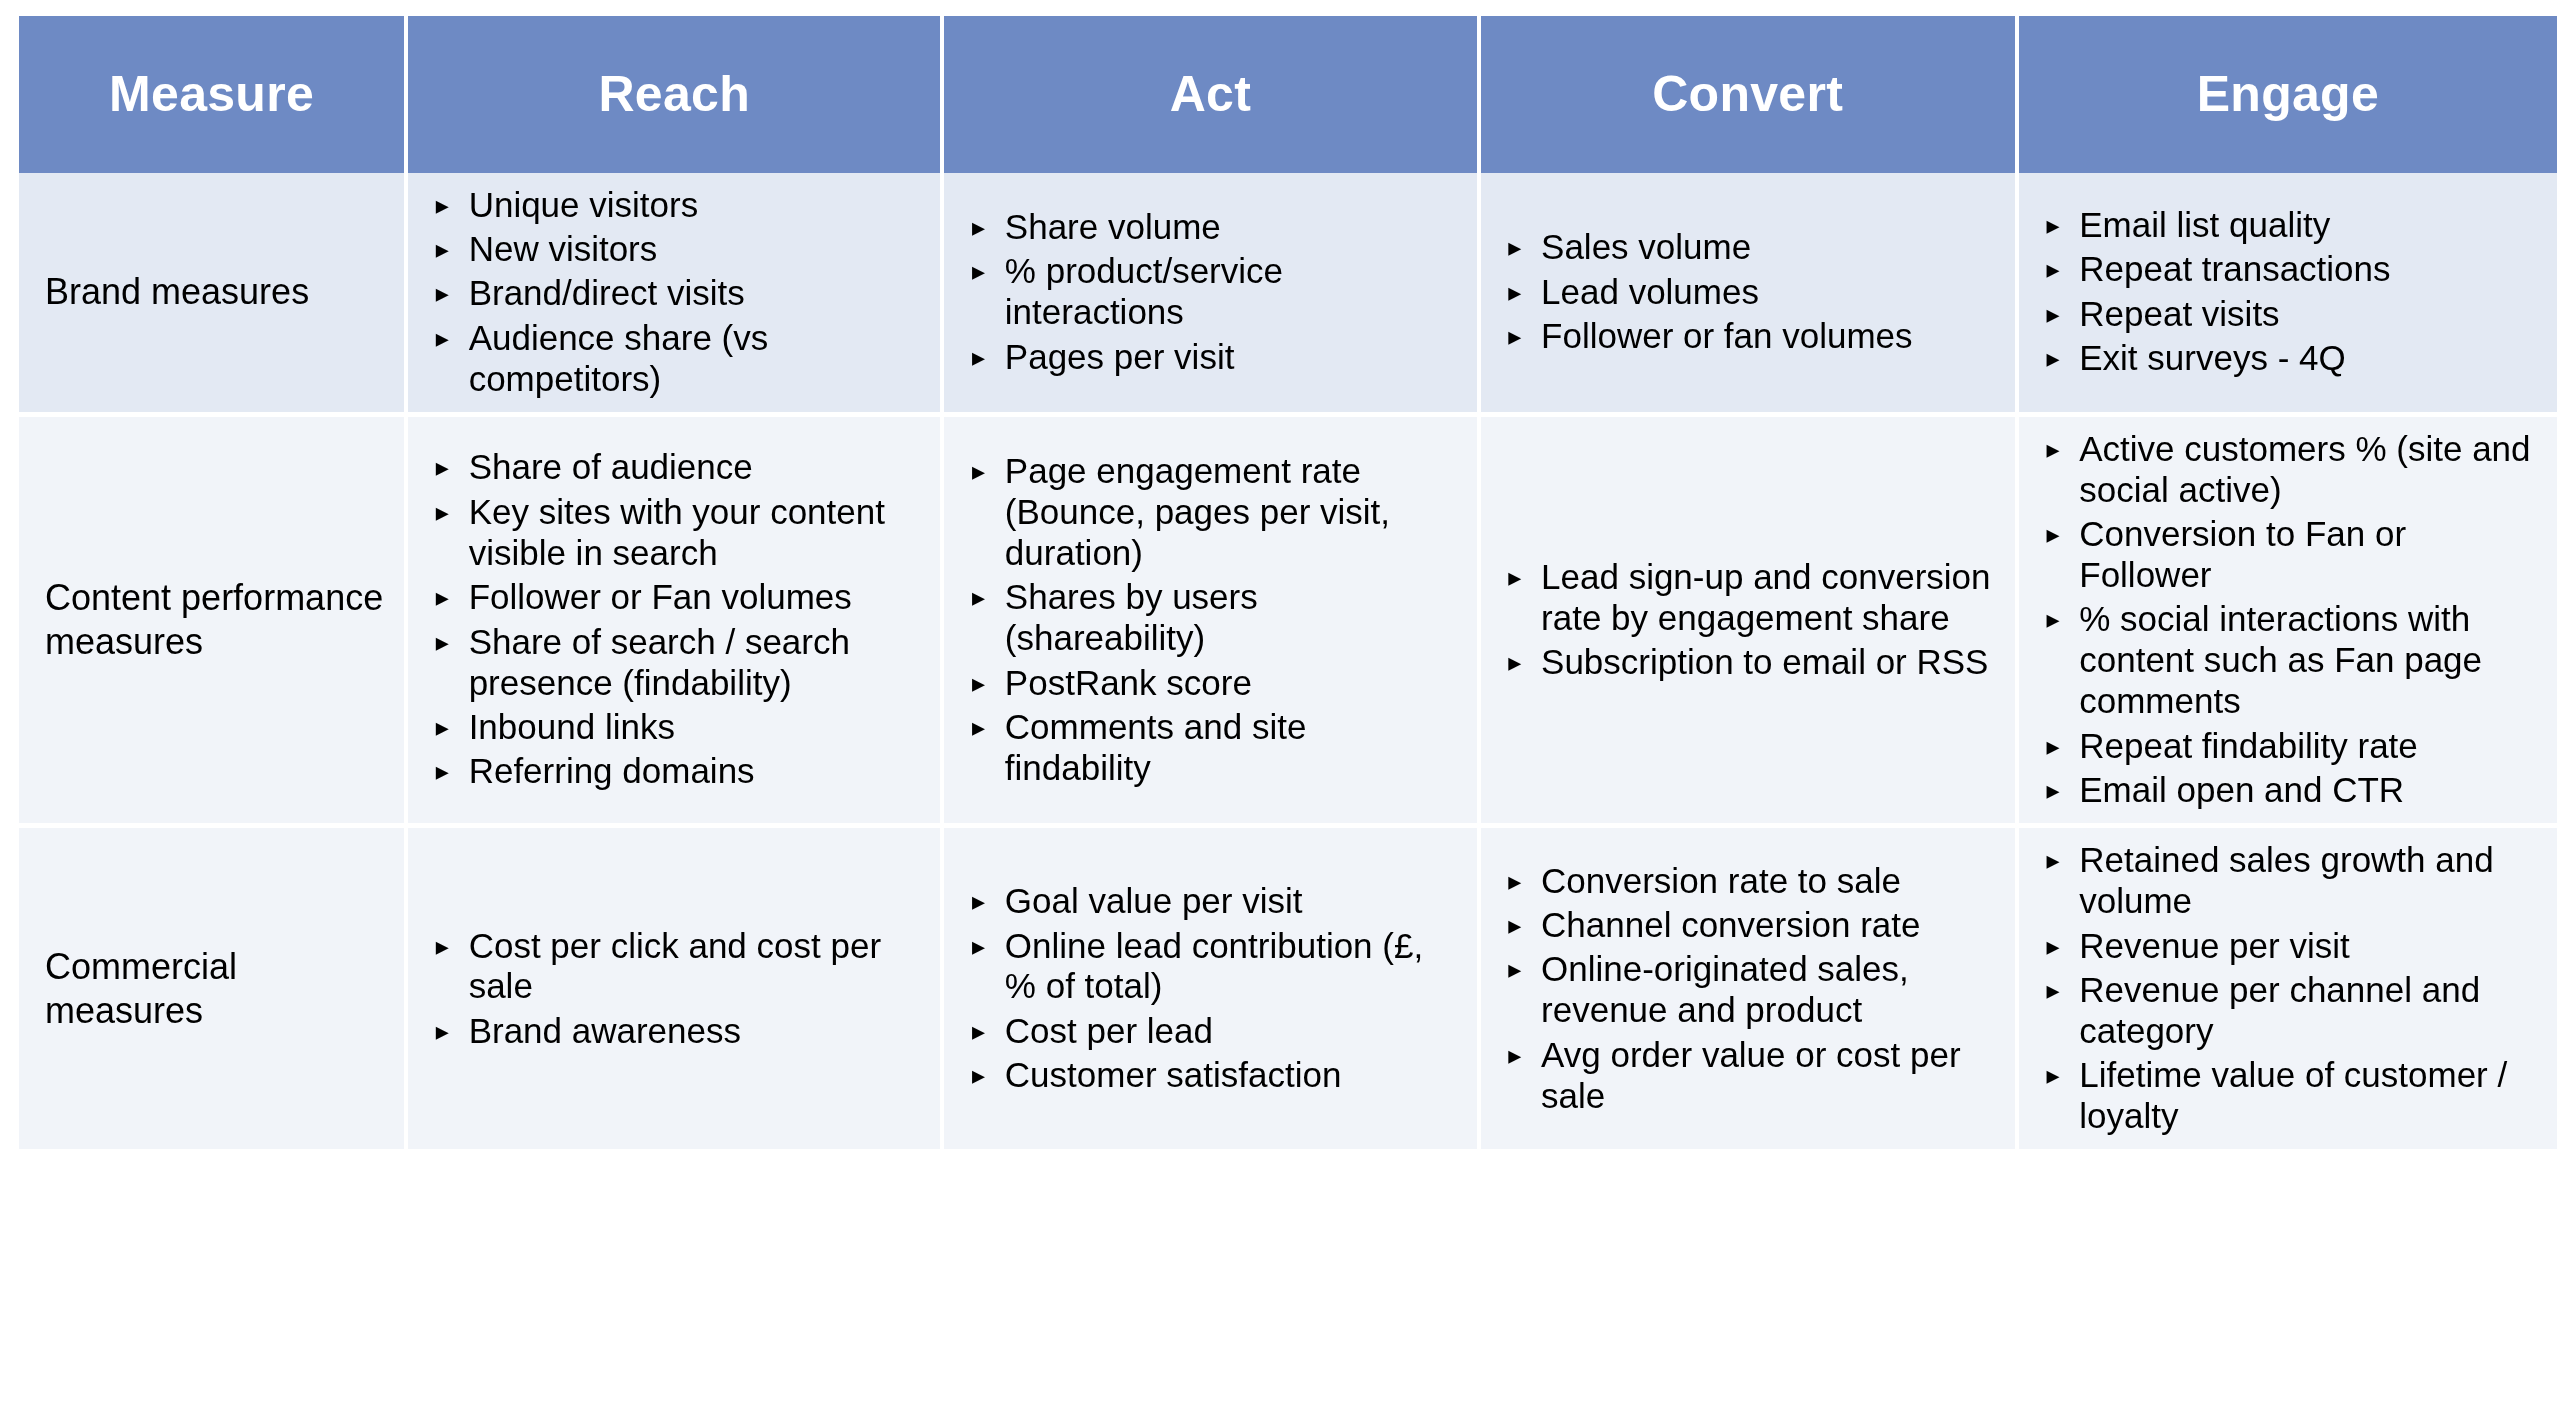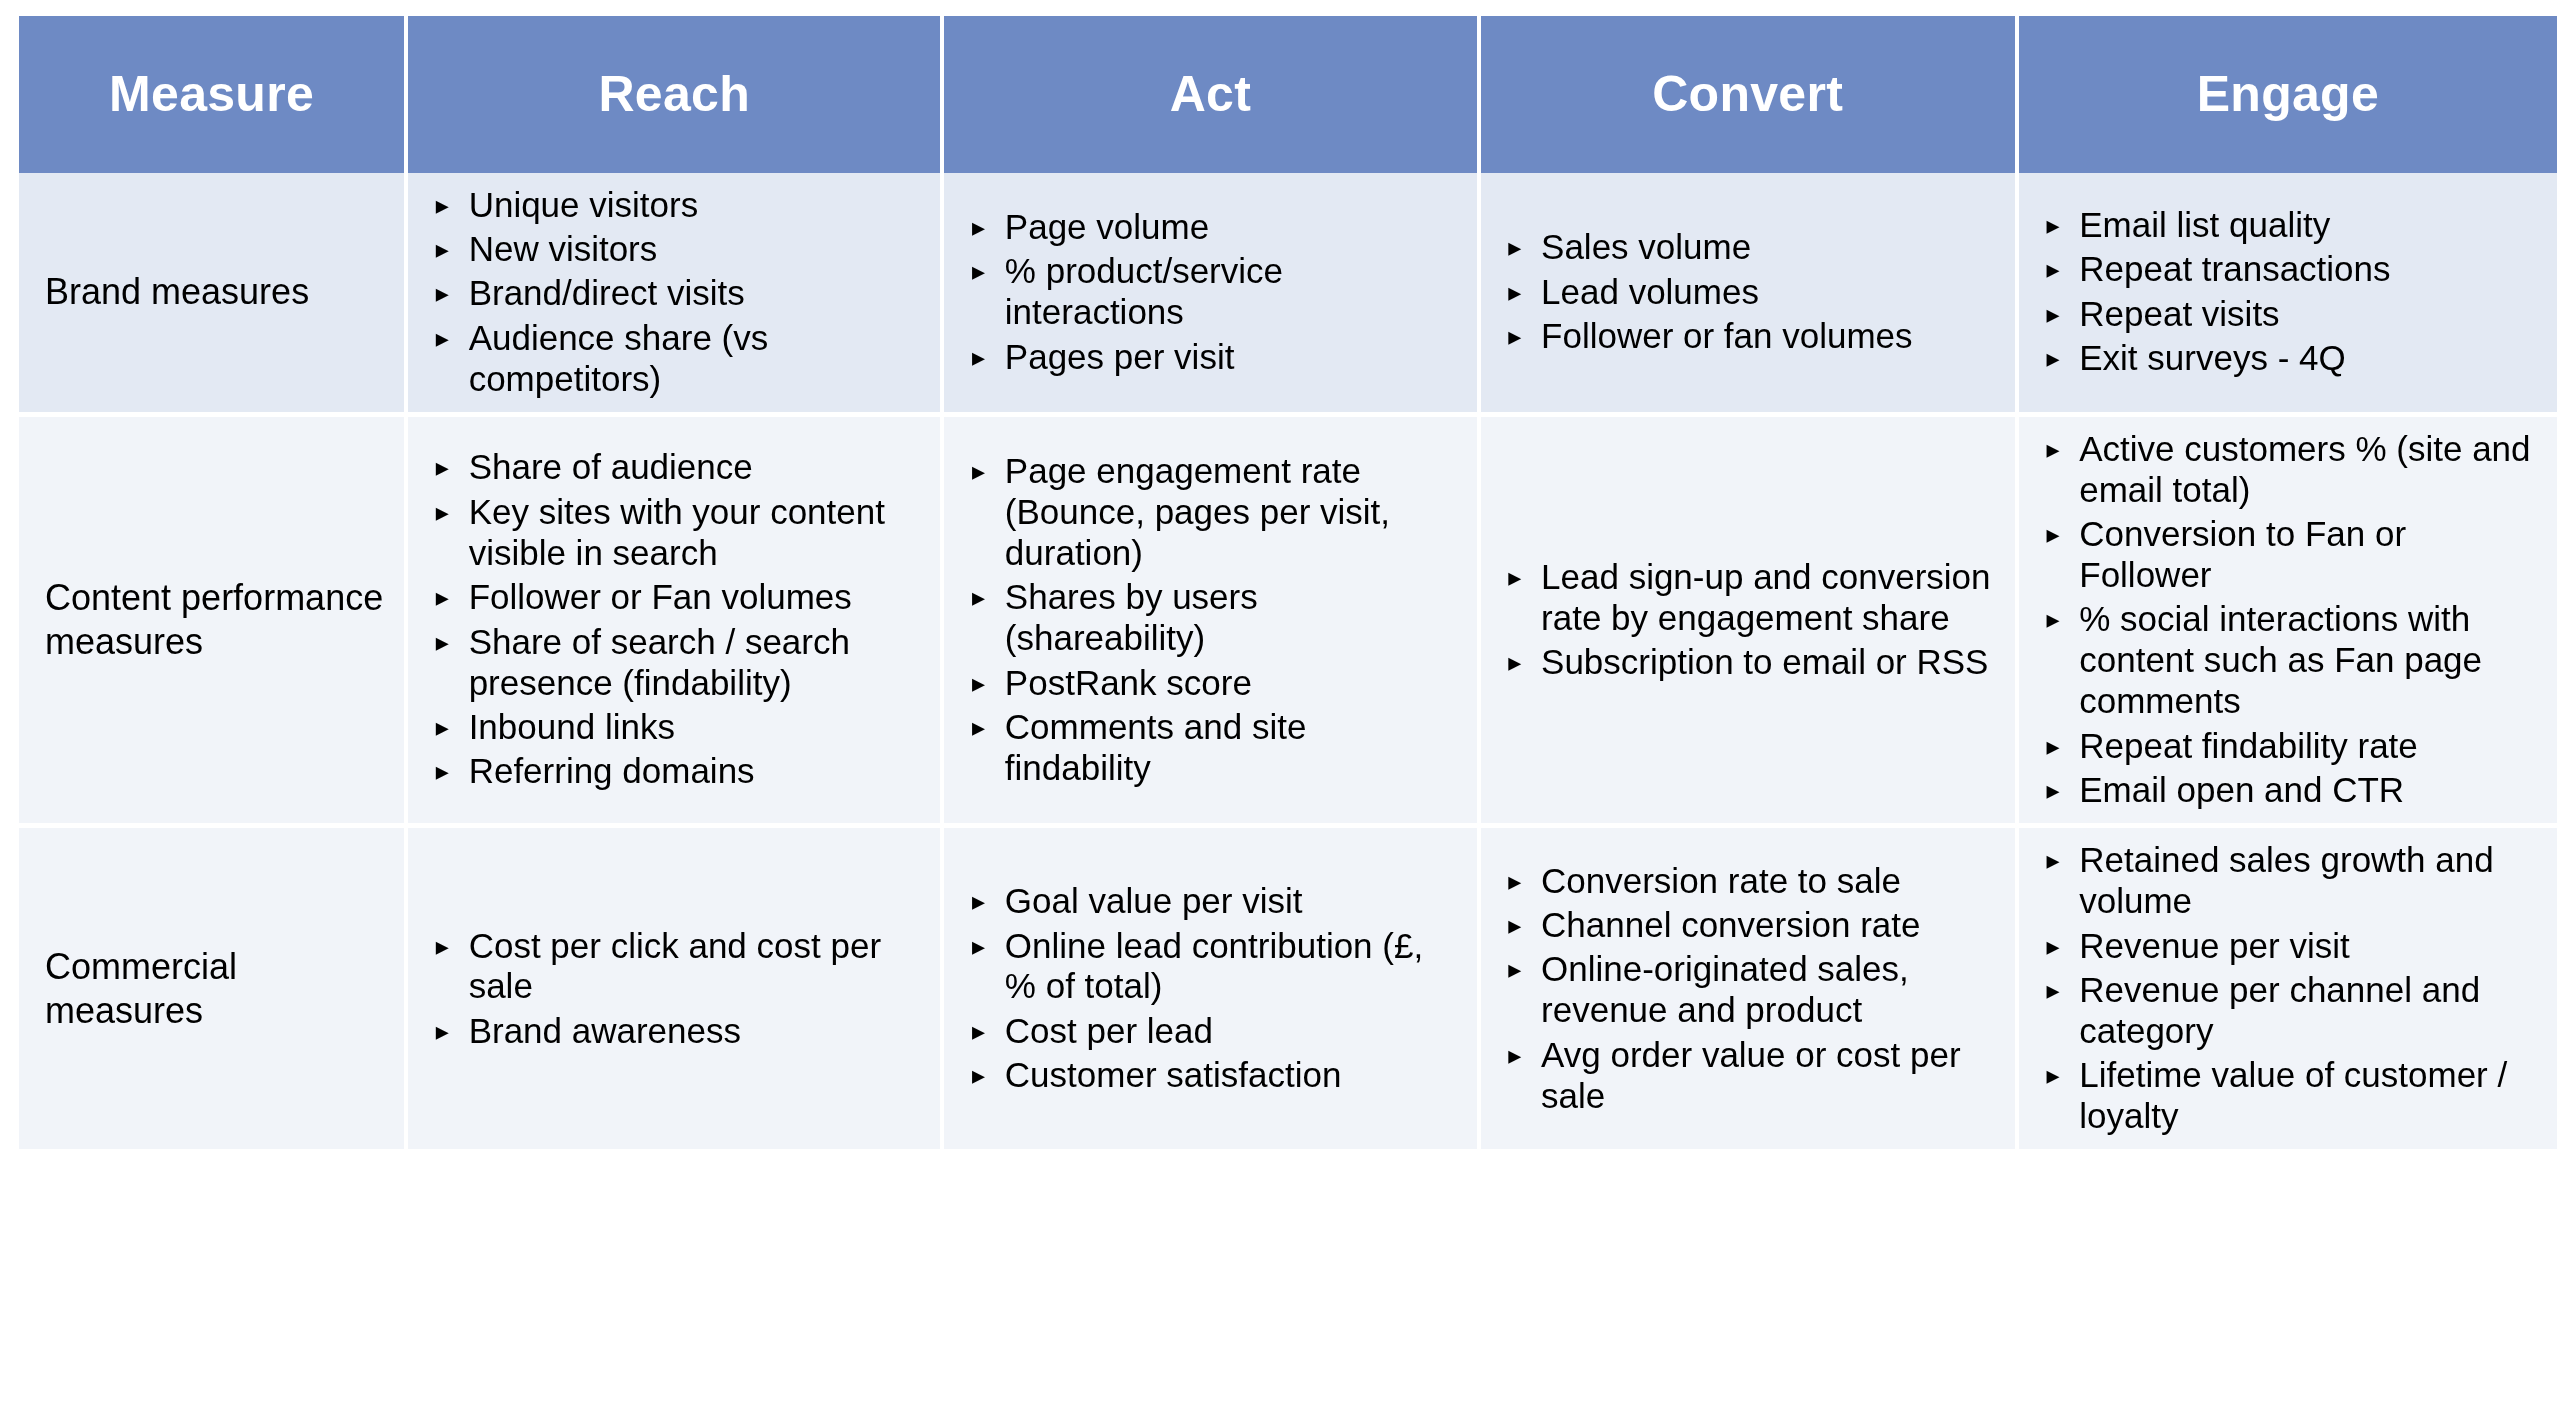--- a/index.html
+++ b/index.html
@@ -118,21 +118,21 @@
       <td>
         <ul class="cell-list">
           <li><span class="bullet-marker">▸</span><span>Unique visitors</span></li>
           <li><span class="bullet-marker">▸</span><span>New visitors</span></li>
           <li><span class="bullet-marker">▸</span><span>Brand/direct visits</span></li>
           <li><span class="bullet-marker">▸</span><span>Audience share (vs competitors)</span></li>
         </ul>
       </td>
       <td>
         <ul class="cell-list">
-          <li><span class="bullet-marker">▸</span><span>Page volume</span></li>
+          <li><span class="bullet-marker">▸</span><span>Share volume</span></li>
           <li><span class="bullet-marker">▸</span><span>% product/service interactions</span></li>
           <li><span class="bullet-marker">▸</span><span>Pages per visit</span></li>
         </ul>
       </td>
       <td>
         <ul class="cell-list">
           <li><span class="bullet-marker">▸</span><span>Sales volume</span></li>
           <li><span class="bullet-marker">▸</span><span>Lead volumes</span></li>
           <li><span class="bullet-marker">▸</span><span>Follower or fan volumes</span></li>
         </ul>
@@ -168,21 +168,21 @@
         </ul>
       </td>
       <td>
         <ul class="cell-list">
           <li><span class="bullet-marker">▸</span><span>Lead sign-up and conversion rate by engagement share</span></li>
           <li><span class="bullet-marker">▸</span><span>Subscription to email or RSS</span></li>
         </ul>
       </td>
       <td>
         <ul class="cell-list">
-          <li><span class="bullet-marker">▸</span><span>Active customers % (site and email total)</span></li>
+          <li><span class="bullet-marker">▸</span><span>Active customers % (site and social active)</span></li>
           <li><span class="bullet-marker">▸</span><span>Conversion to Fan or Follower</span></li>
           <li><span class="bullet-marker">▸</span><span>% social interactions with content such as Fan page comments</span></li>
           <li><span class="bullet-marker">▸</span><span>Repeat findability rate</span></li>
           <li><span class="bullet-marker">▸</span><span>Email open and CTR</span></li>
         </ul>
       </td>
     </tr>
 
     <tr class="body-row row-tint-b">
       <td class="row-label">Commercial measures</td>

